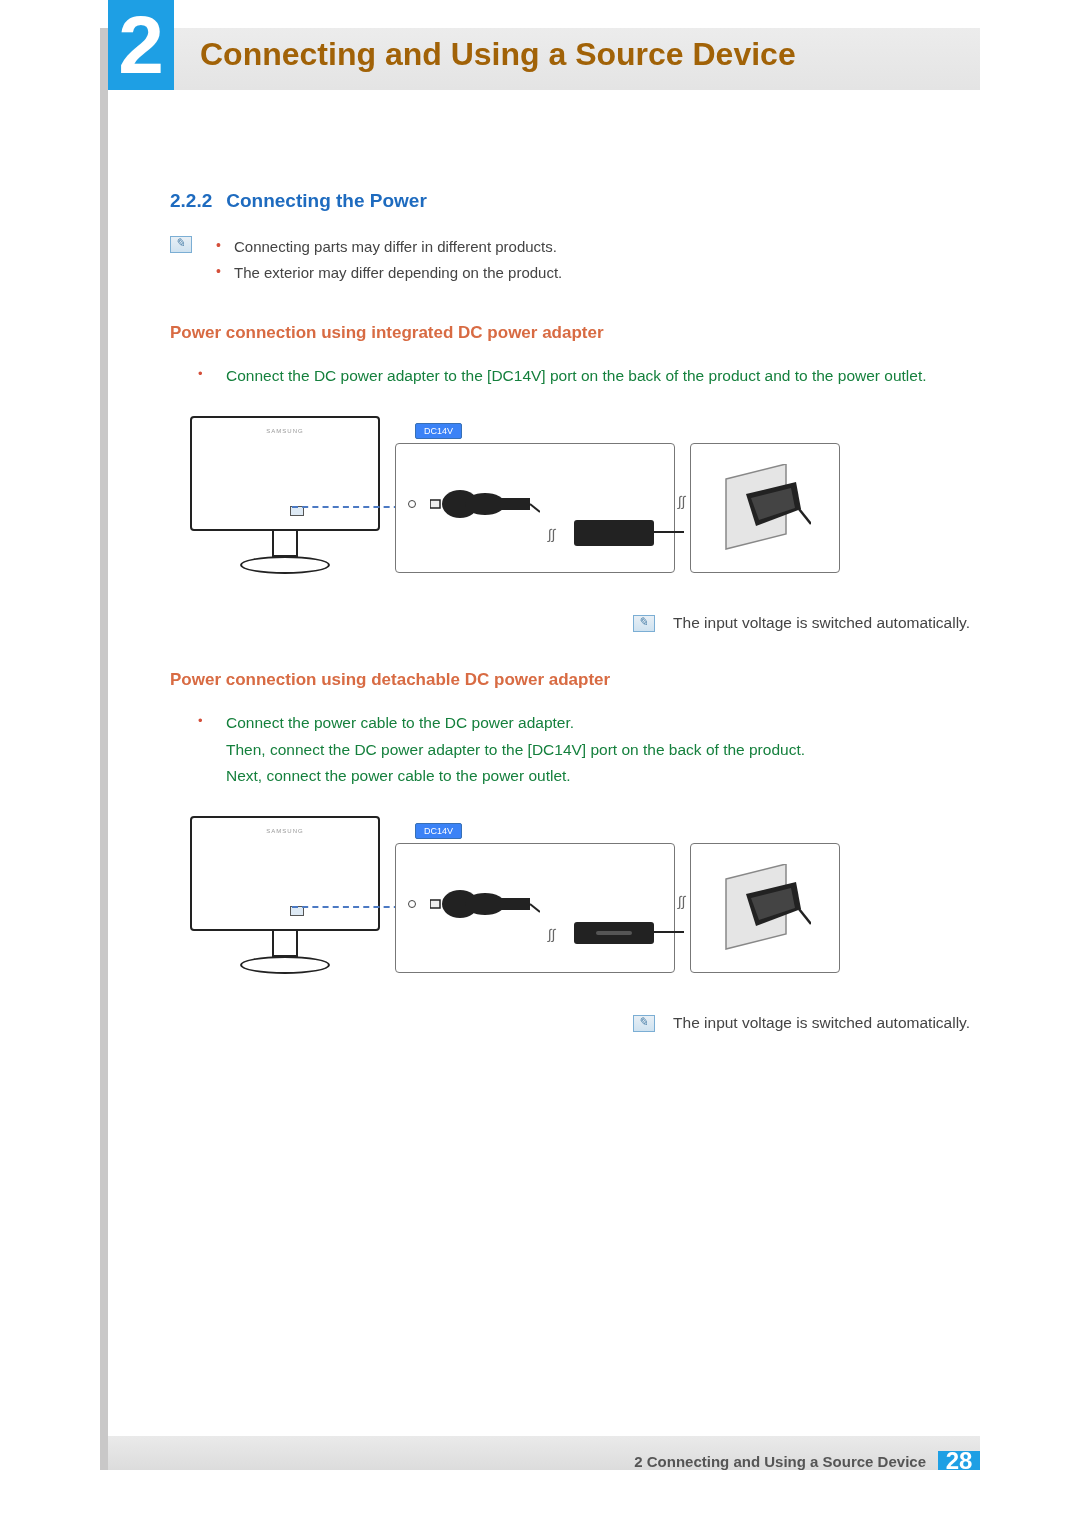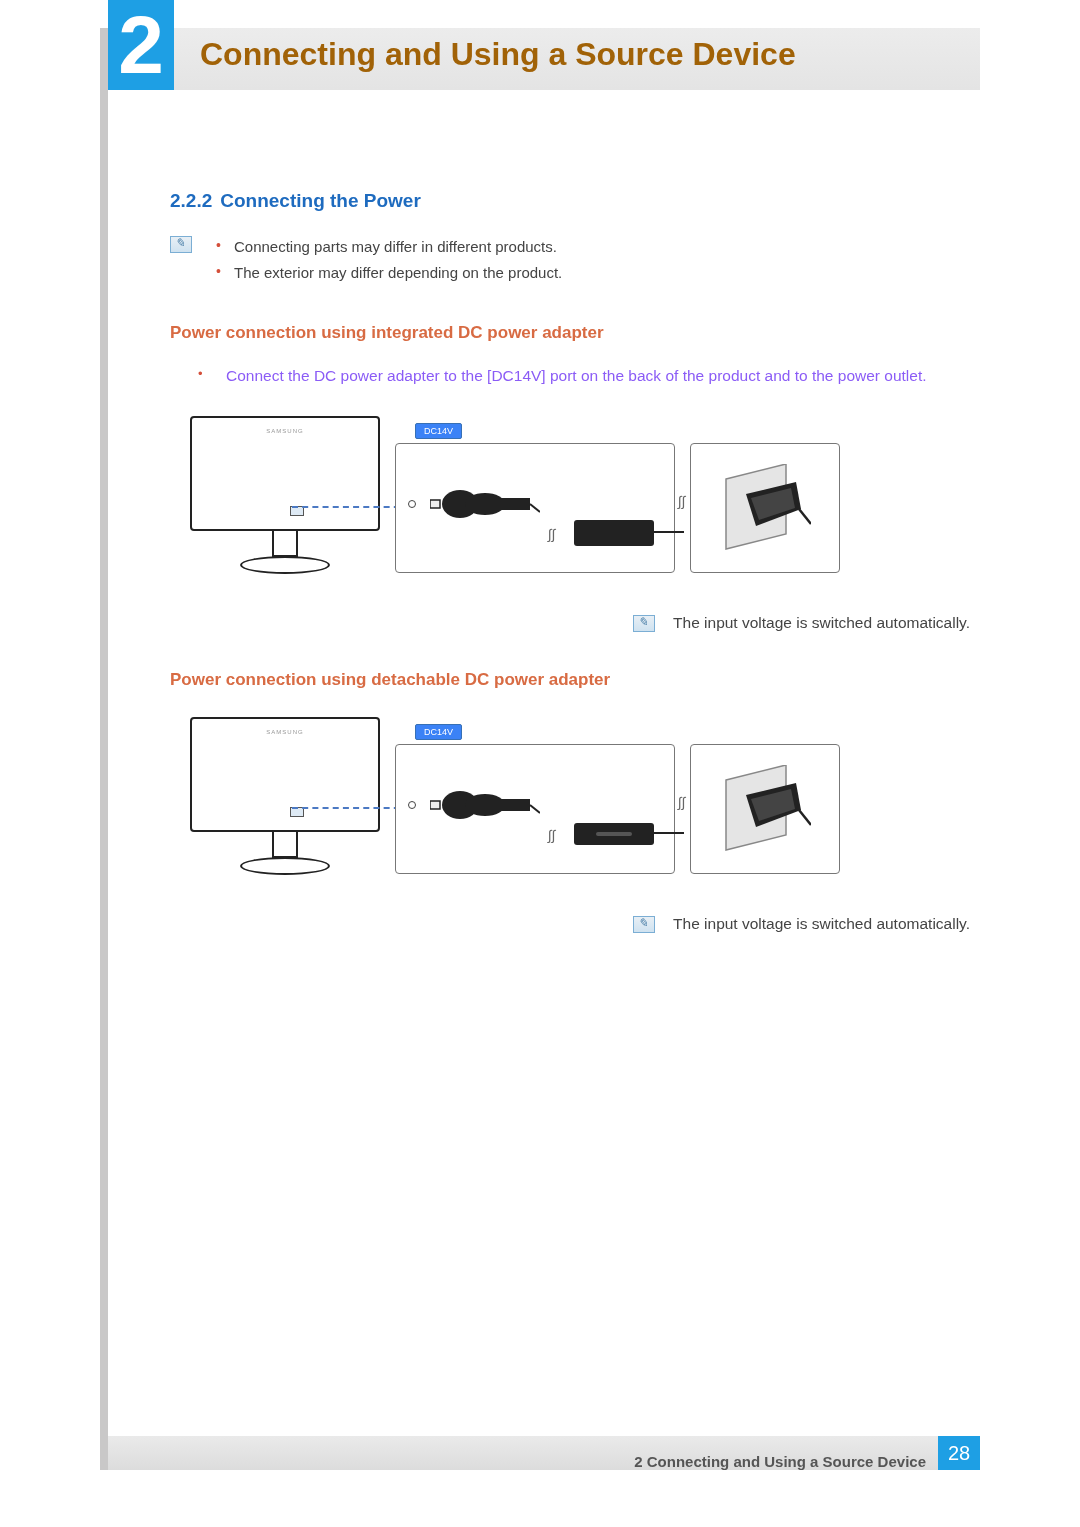--- a/index.html
+++ b/index.html
@@ -63,21 +63,21 @@
       right: 110px;
       top: 190px;
     }
     .section-heading {
       color: #1e6bbf;
       font-size: 19px;
       font-weight: 600;
       margin-bottom: 22px;
     }
     .section-number {
-      margin-right: 8px;
+      margin-right: 14px;
     }
     .note-row {
       display: flex;
       align-items: flex-start;
       margin-bottom: 31px;
     }
     .note-icon {
       width: 22px;
       height: 17px;
       background: linear-gradient(to bottom, #e8eff5, #cfe2f0);
@@ -123,21 +123,21 @@
     }
     .body-list {
       list-style: none;
       margin-left: 28px;
     }
     .body-list li {
       font-size: 15.5px;
       line-height: 1.7;
       position: relative;
       padding-left: 28px;
-      color: #8b5cf6;
+      color: #15803d;
     }
     .body-list li::before {
       content: "•";
       position: absolute;
       left: 0;
       color: #d44f3a;
       font-size: 13px;
     }
     .diagram {
       margin: 22px 0 22px 10px;
@@ -329,25 +329,25 @@
       padding-right: 0;
     }
     .footer-text {
       font-size: 15px;
       font-weight: 600;
       color: #555;
       margin-right: 12px;
     }
     .page-num-box {
       width: 42px;
-      height: 34px;
+      height: 19px;
       background: #1e9fe4;
       color: #fff;
-      font-size: 20px;
-      font-weight: normal;
+      font-size: 24px;
+      font-weight: bold;
       display: flex;
       align-items: center;
       justify-content: center;
     }
   </style>
 </head>
 <body>
 
 <div class="page-container">
 
@@ -413,20 +413,25 @@
         </div>
       </div>
     </div>
 
     <div class="note-single">
       <div class="note-icon"></div>
       <div class="txt">The input voltage is switched automatically.</div>
     </div>
 
     <div class="sub-heading">Power connection using detachable DC power adapter</div>
+    <ul class="body-list">
+      <li style="white-space:pre-line">Connect the power cable to the DC power adapter.
+Then, connect the DC power adapter to the [DC14V] port on the back of the product.
+Next, connect the power cable to the power outlet.</li>
+    </ul>
 
     <div class="diagram">
       <div class="monitor-box">
         <div class="monitor-screen">
           <div class="monitor-brand">SAMSUNG</div>
           <div class="monitor-port"></div>
         </div>
         <div class="monitor-stand-neck"></div>
         <div class="monitor-stand-base"></div>
       </div>

